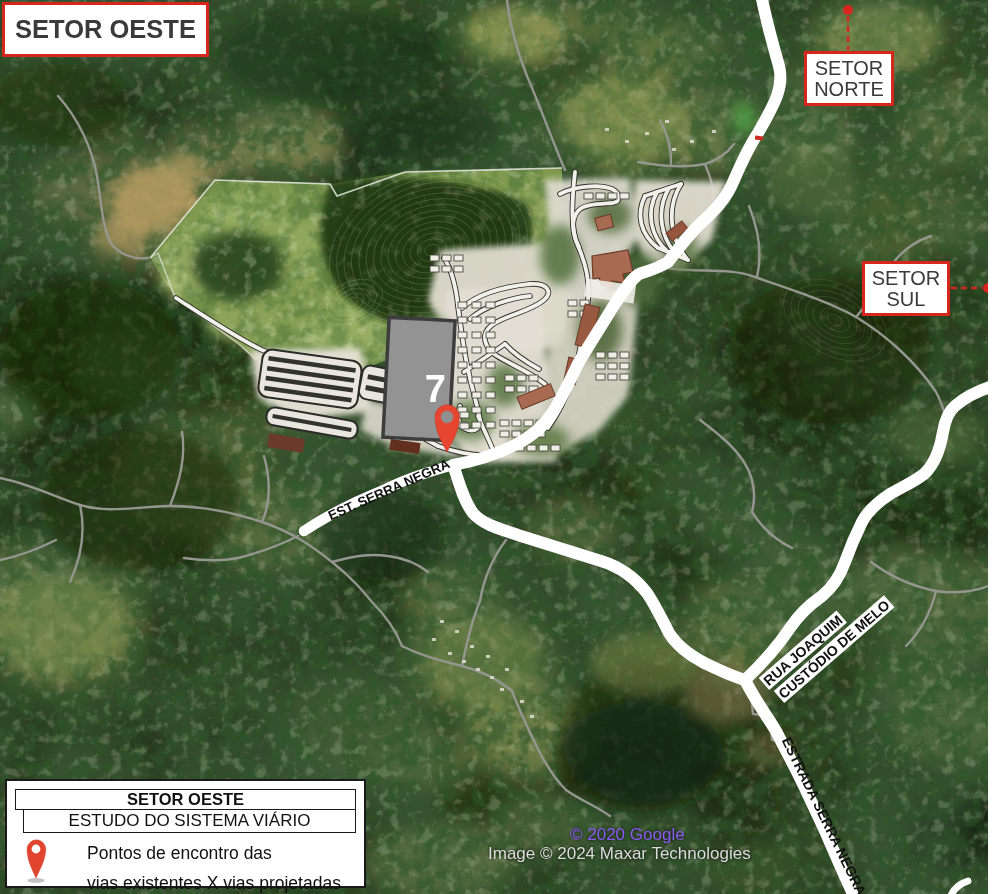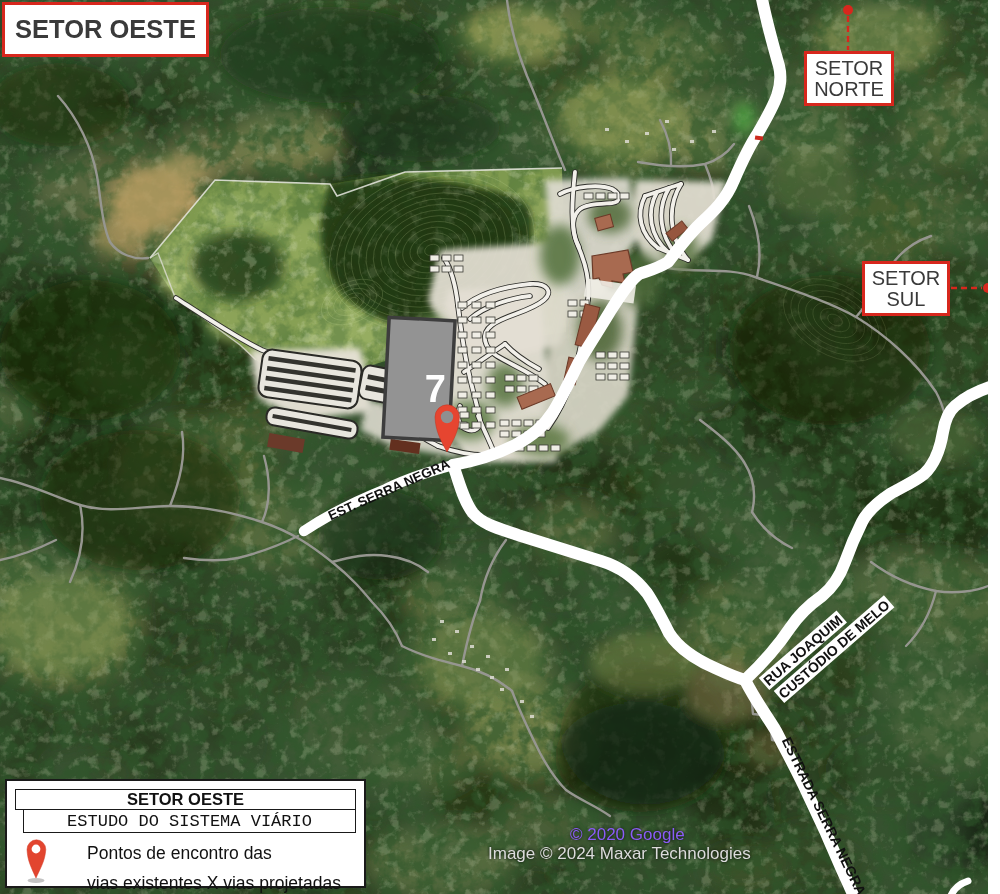--- a/index.html
+++ b/index.html
@@ -595,21 +595,21 @@
 <div class="roadlabel" style="left:786px;top:730px;font-size:14px;transform:rotate(64deg);transform-origin:left center;">ESTRADA SERRA NEGRA</div>
 
 <div style="position:absolute;left:570px;top:825px;font-size:17px;color:#8b5cf6;text-shadow:0 0 3px rgba(0,0,0,0.9);">© 2020 Google</div>
 
 <div style="position:absolute;left:488px;top:844px;font-size:17px;color:#dcdcdc;text-shadow:0 0 3px rgba(0,0,0,0.9);">Image © 2024 Maxar Technologies</div>
 
 <div style="position:absolute;left:5px;top:779px;width:361px;height:109px;background:#fff;border:2px solid #1a1a1a;box-sizing:border-box;">
 
   <div style="position:absolute;left:8px;top:8px;right:8px;height:21px;border:1px solid #1a1a1a;box-sizing:border-box;display:flex;align-items:center;justify-content:center;font-size:16.5px;font-weight:bold;color:#111;">SETOR OESTE</div>
 
-  <div style="position:absolute;left:16px;top:28px;right:8px;height:24px;border:1px solid #1a1a1a;box-sizing:border-box;display:flex;align-items:center;justify-content:center;font-size:17px;color:#111;font-family:Liberation Mono, monospace;">ESTUDO DO SISTEMA VIÁRIO</div>
+  <div style="position:absolute;left:16px;top:28px;right:8px;height:24px;border:1px solid #1a1a1a;box-sizing:border-box;display:flex;align-items:center;justify-content:center;font-size:17px;color:#111;">ESTUDO DO SISTEMA VIÁRIO</div>
 
   <svg width="46" height="52" style="position:absolute;left:6px;top:56px;" viewBox="0 0 46 52">
     <ellipse cx="23" cy="43.5" rx="8.5" ry="2.6" fill="#c4c4c4"></ellipse>
     <path d="M 23,41 C 18.5,31 14.5,24 14,12.5 A 9.4,9.7 0 1 1 32.8,12.5 C 32,24 27.5,31 23,41 Z" fill="#e2452f" stroke="#d43a26" stroke-width="0.5"></path>
     <circle cx="23" cy="12" r="4.4" fill="#fff"></circle>
   </svg>
 
   <div style="position:absolute;left:80px;top:57px;font-size:17.5px;color:#111;line-height:30px;">Pontos de encontro das<br>vias existentes X vias projetadas</div>
 </div>
 </div>

